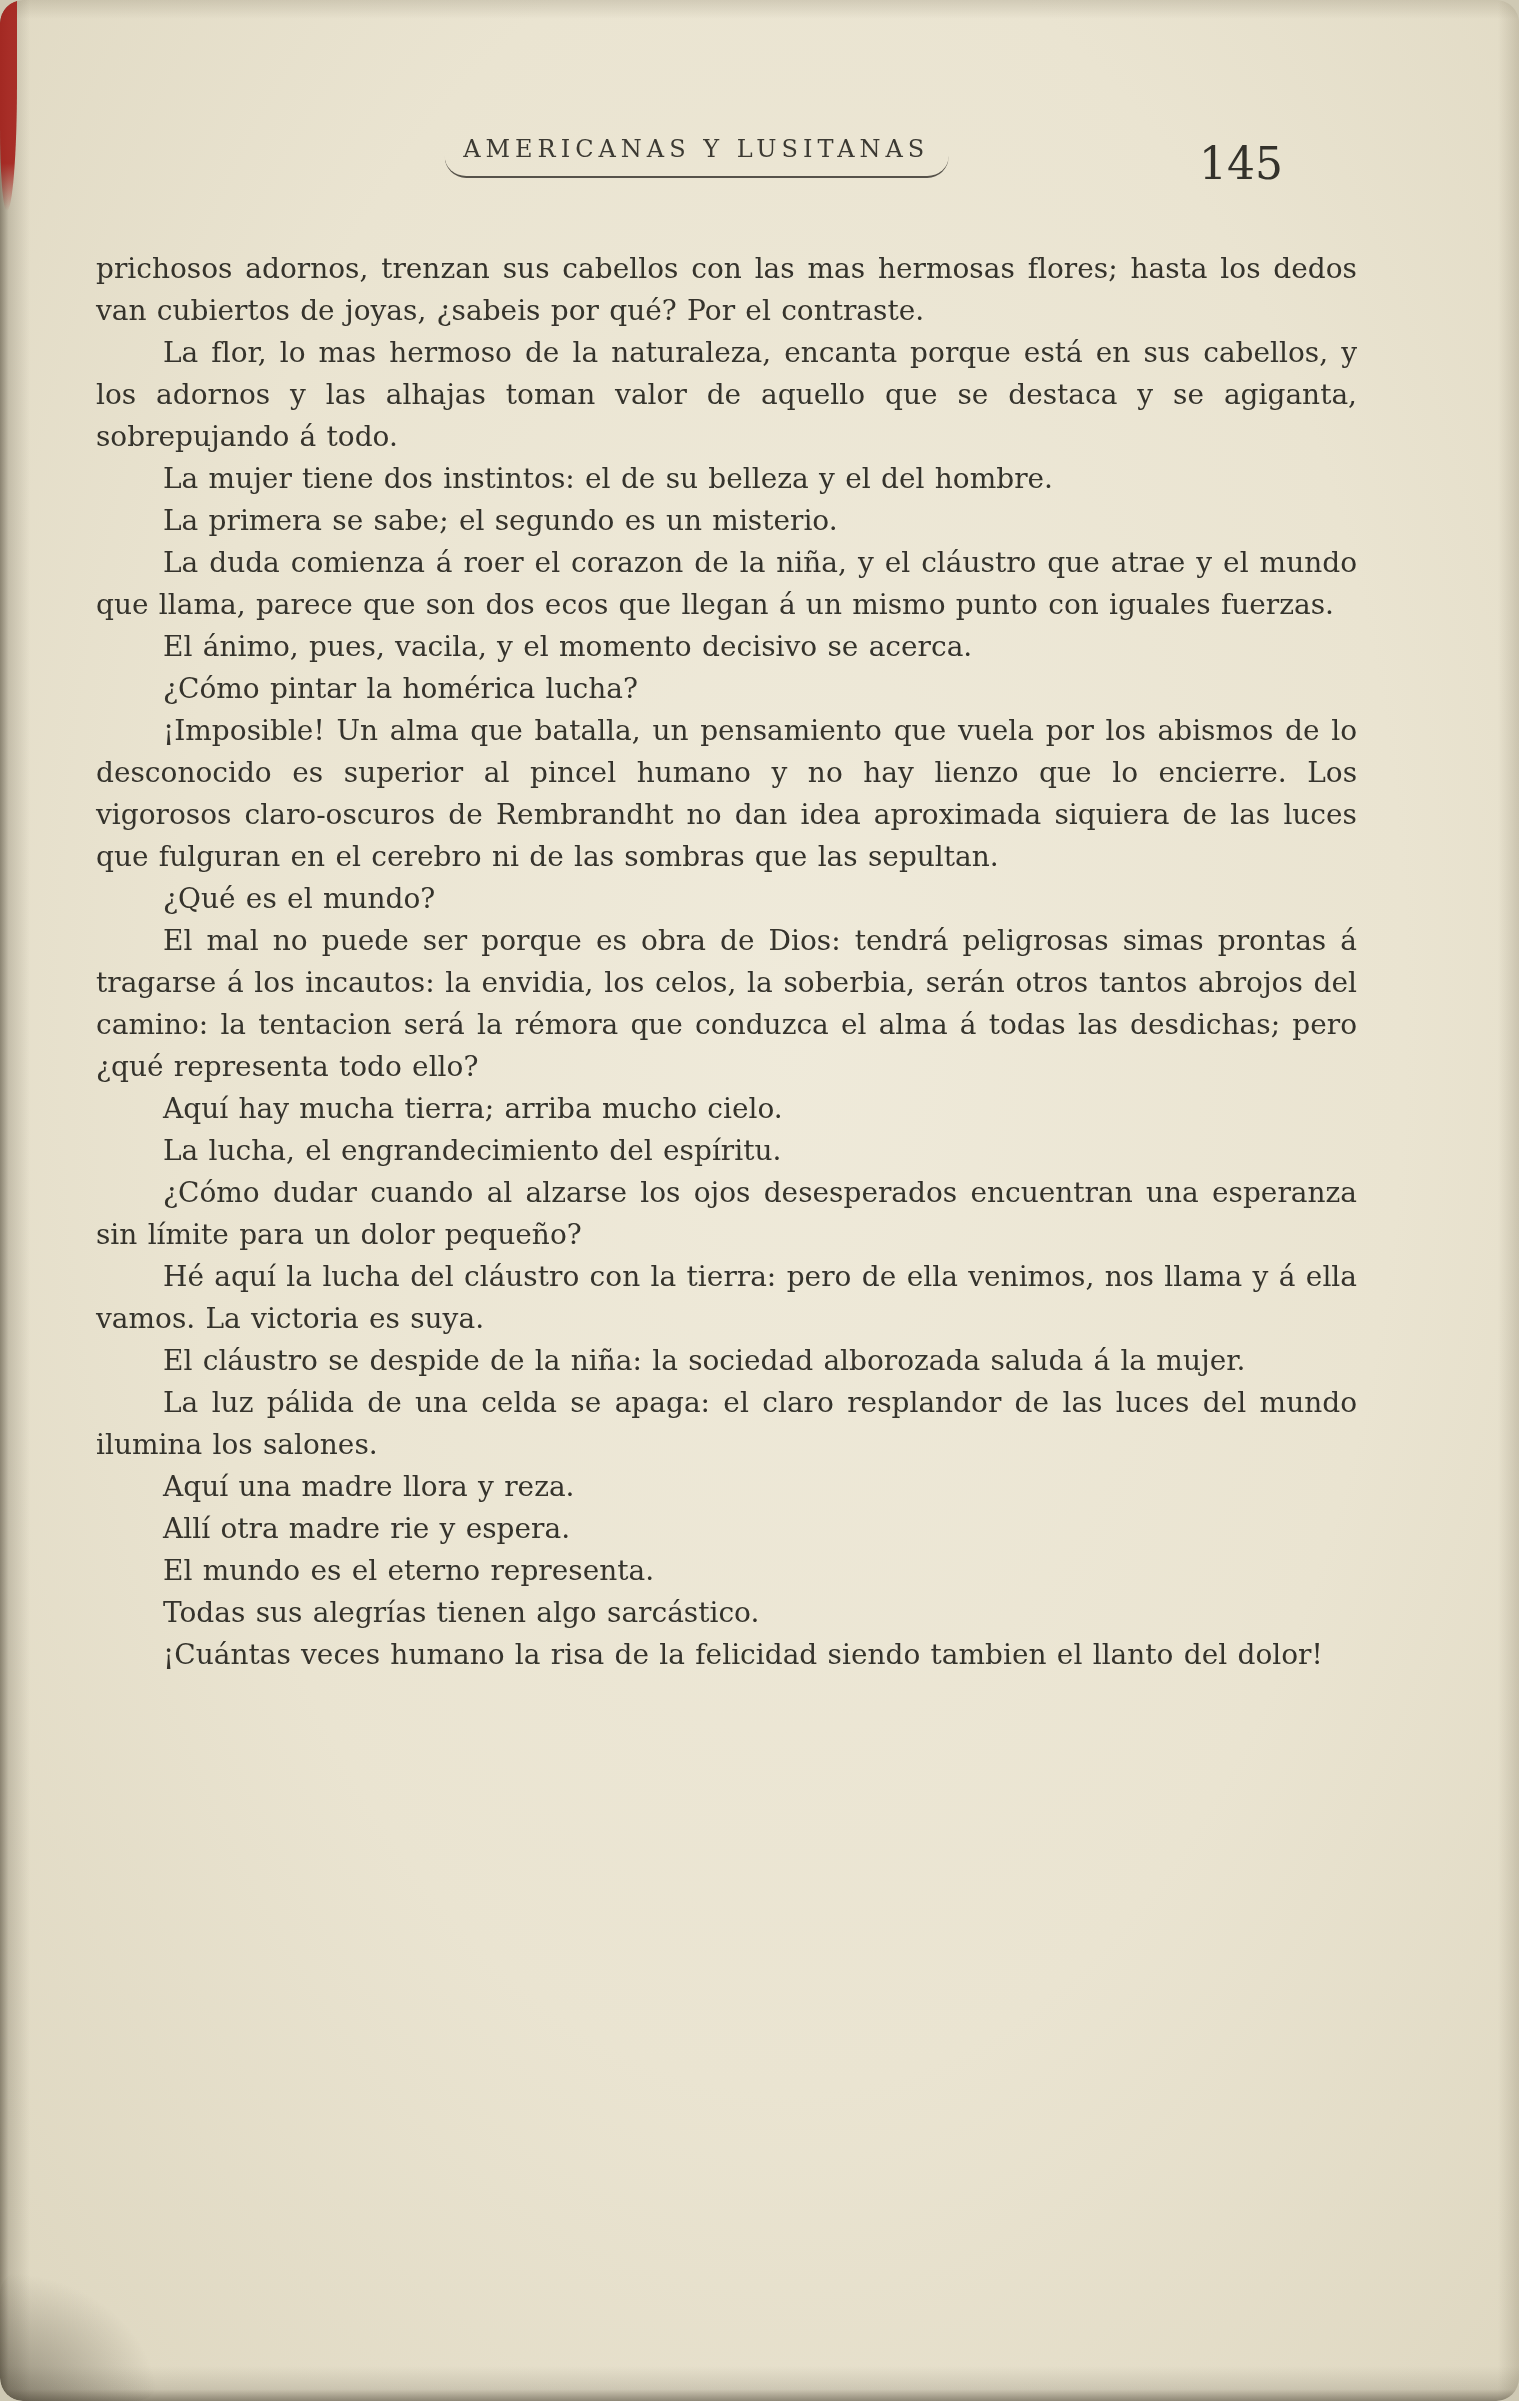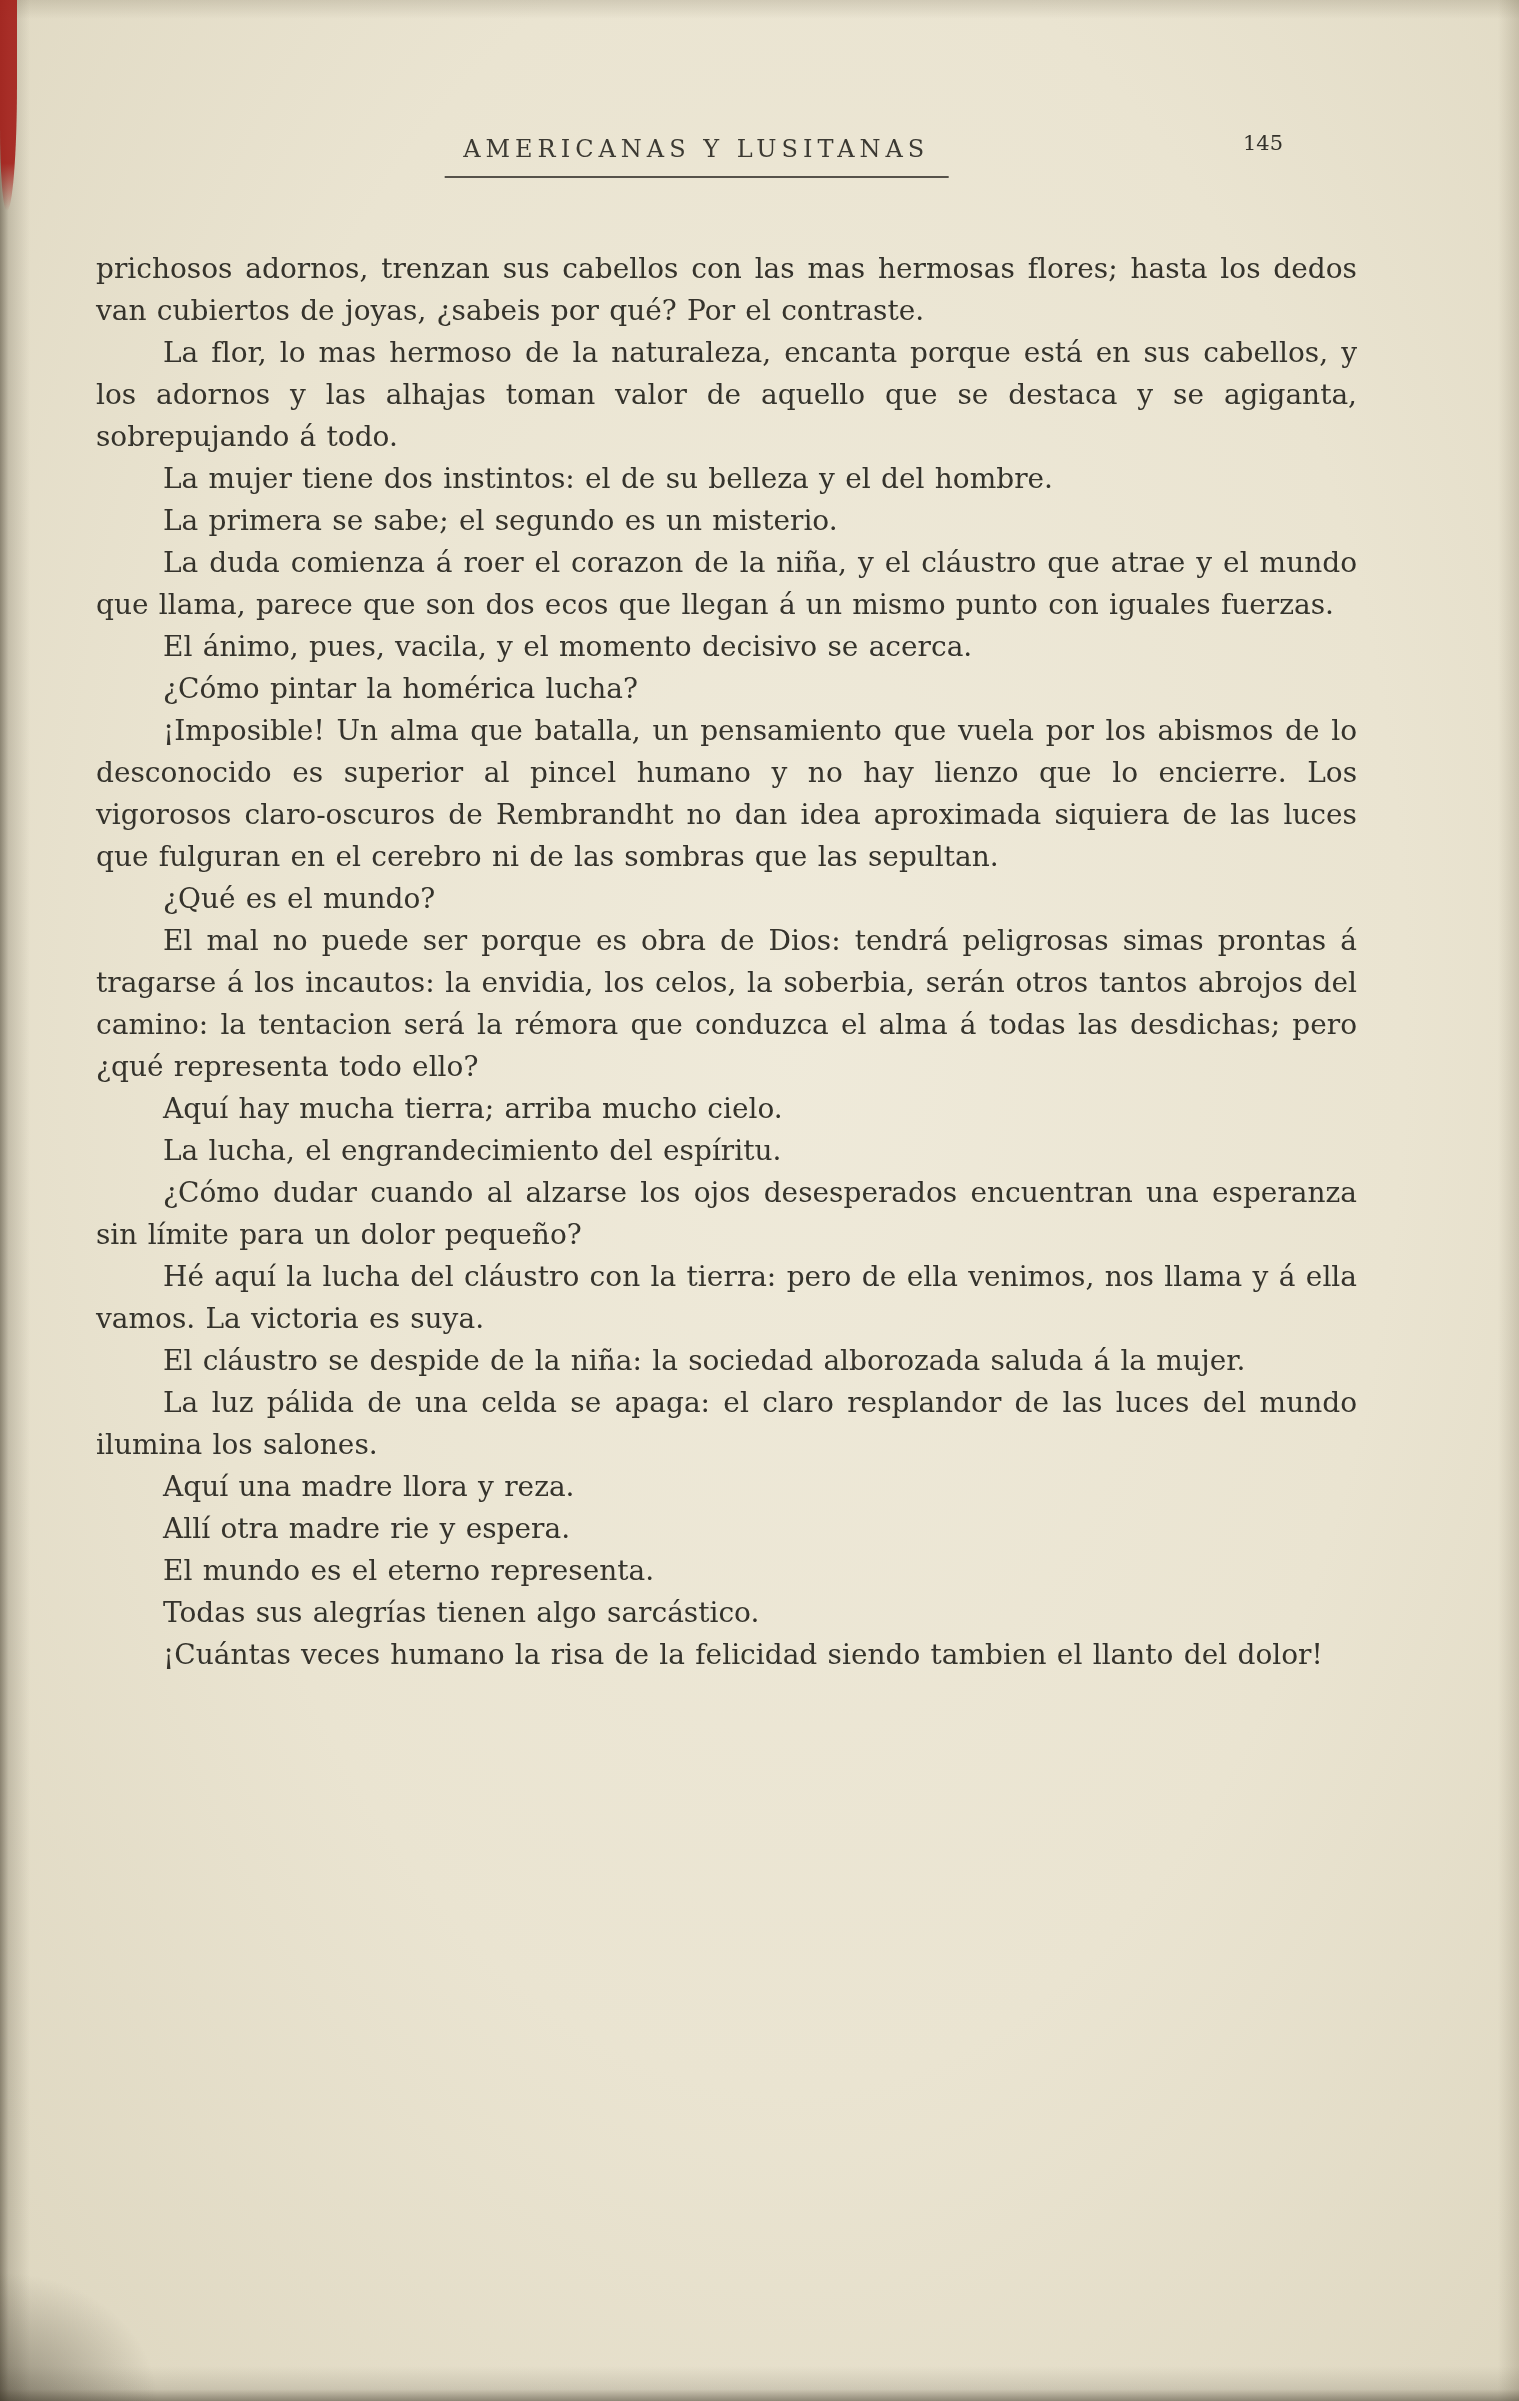--- a/index.html
+++ b/index.html
@@ -1,21 +1,21 @@
 <!DOCTYPE html>
 <html lang="es" style="--paper: #e9e3cf; --ink: #35332c; --red-mark: #a5211c;font-size:11.6px"><head>
 <meta charset="utf-8">
 <style>
   :root{
     --paper:#e9e3cf;
     --ink:#35332c;
     --red-mark:#a5211c;
     --rule:#56524a;
   }
-  *{box-sizing:border-box;}
+  *{box-sizing:border-box;border-radius:23px;}
   html,body{margin:0;padding:0;background:#cfc9b4;}
   .page{
     position:relative;
     width:1520px;
     height:2401px;
     margin:0;
     overflow:hidden;
     font-family:"DejaVu Serif","Liberation Serif",serif;
     color:var(--ink);
     background:
@@ -55,22 +55,22 @@
     font-size:24px;
     letter-spacing:5px;
     color:#3c3a33;
     padding:0 19px 13px 19px;
     border-bottom:2.2px solid var(--rule);
     white-space:nowrap;
   }
   .page-number{
     position:absolute;
     right:74px;
-    top:9px;
-    font-size:21px;
+    top:16px;
+    font-size:44px;
     color:#34322b;
   }
   article.body-text{
     font-size:28px;
     line-height:42px;
     text-align:justify;
     hyphens:none;
     word-spacing:1.4px;
   }
   article.body-text p{

